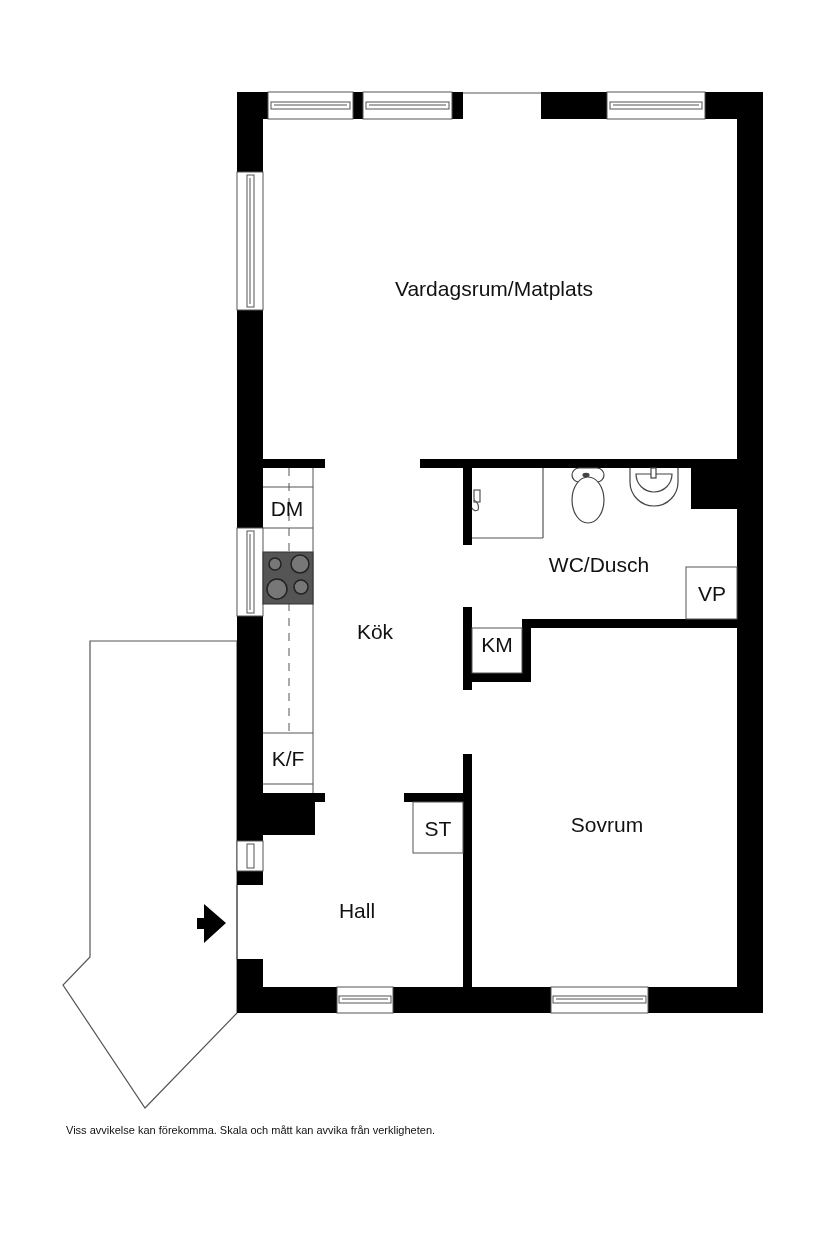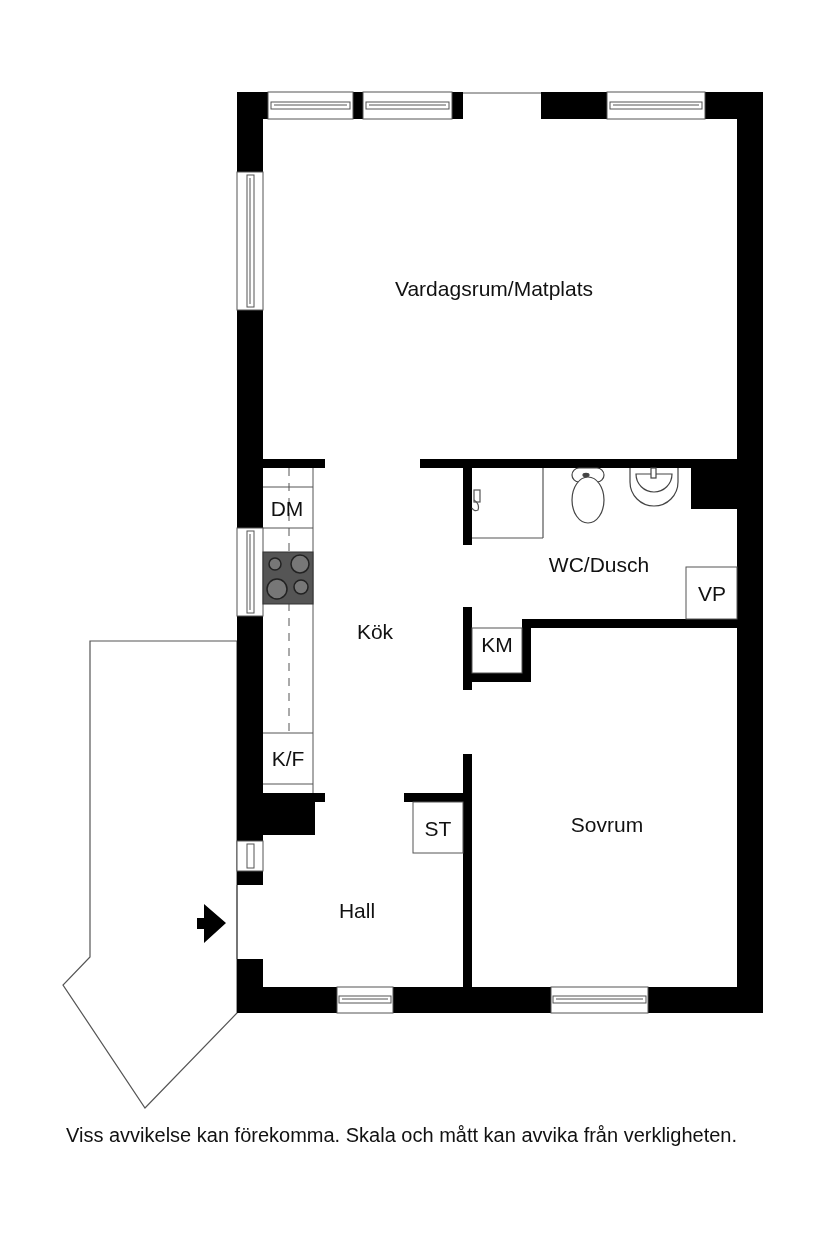--- a/index.html
+++ b/index.html
@@ -1,20 +1,20 @@
 <!DOCTYPE html>
 <html><head>
 <meta charset="utf-8">
 <style>
   html,body{margin:0;padding:0;background:#ffffff;}
   body{width:825px;height:1233px;position:relative;overflow:hidden;font-family:"Liberation Sans",sans-serif;}
   svg{position:absolute;left:0;top:0;}
   .room-label{font-family:"Liberation Sans",sans-serif;font-size:21px;fill:#111;}
   .fix-label{font-family:"Liberation Sans",sans-serif;font-size:21px;fill:#111;}
-  .disclaimer{position:absolute;left:66px;top:1124px;font-size:20px;color:#111;white-space:nowrap;}
+  .disclaimer{position:absolute;left:66px;top:1124px;font-size:11px;color:#111;white-space:nowrap;}
 </style>
 </head>
 <body>
 
 <svg width="825" height="1233" viewBox="0 0 825 1233">
 
   <polygon points="90,641 237,641 237,1013 145,1108 63,985 90,957" fill="#fff" stroke="#555" stroke-width="1.2"></polygon>
 
   <g fill="#000">
 

